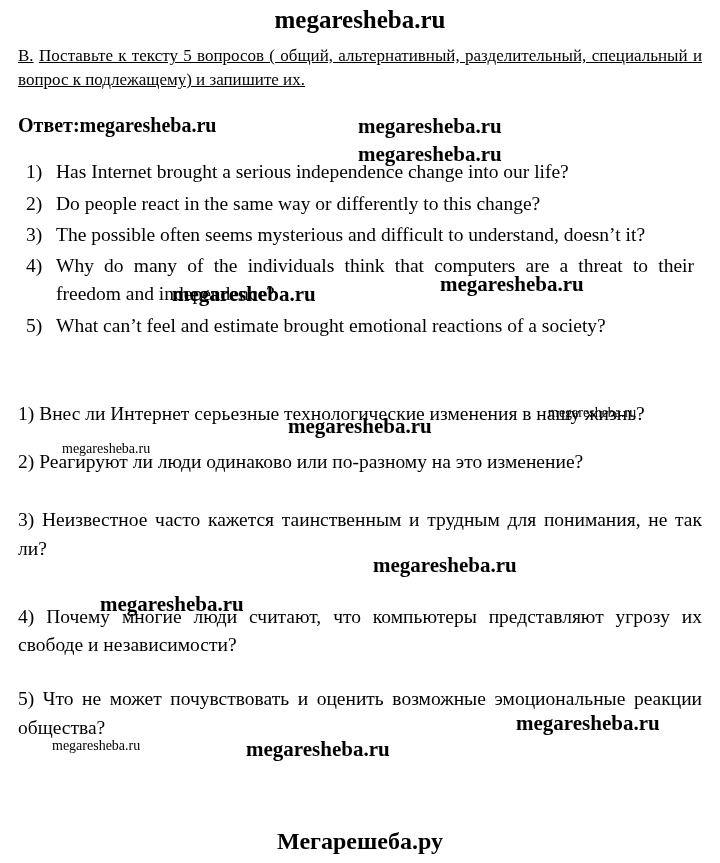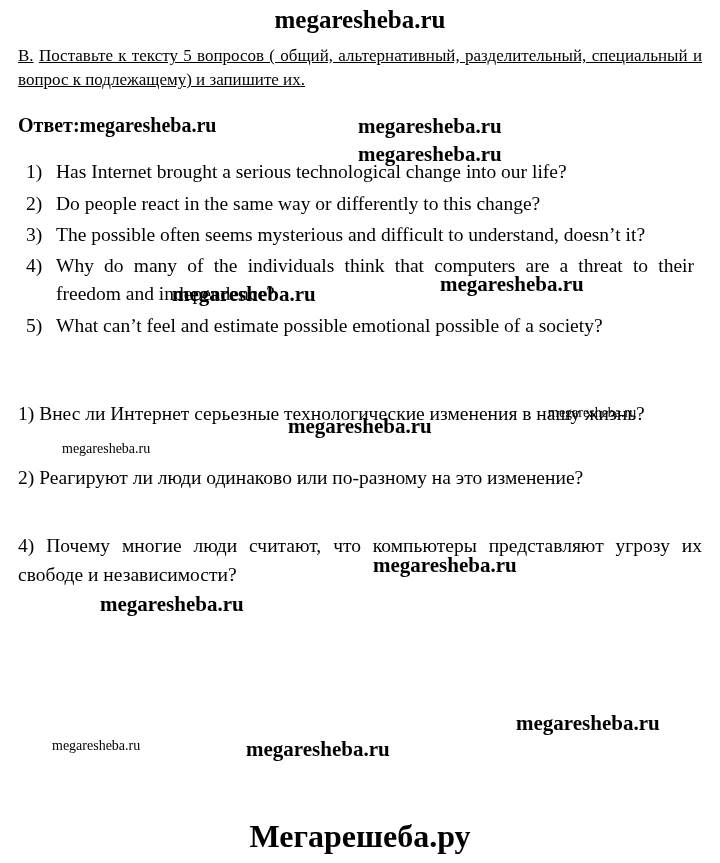--- a/index.html
+++ b/index.html
@@ -90,21 +90,21 @@
     margin: 0 0 14px 0;
     text-align: justify;
   }
   .footer {
     position: absolute;
     left: 0;
     right: 0;
     bottom: 8px;
     text-align: center;
     font-weight: bold;
-    font-size: 32px;
+    font-size: 24px;
   }
   .wm {
     position: absolute;
     font-family: "Liberation Serif", serif;
     color: #000000;
     white-space: nowrap;
     pointer-events: none;
   }
   .wm.bold {
     font-weight: bold;
@@ -123,52 +123,60 @@
   </div>
 
   <div class="answer-row">
     <span class="answer-label"><span>Ответ:</span><span>megaresheba.ru</span></span>
     <span class="wm-answer-mid">megaresheba.ru</span>
   </div>
 
   <div class="list-en">
     <div class="li">
       <span class="num">1)</span>
-      <span class="txt">Has Internet brought a serious technological change into our life?</span>
+      <span class="txt">Has Internet brought a serious independence change into our life?</span>
     </div>
     <div class="li">
       <span class="num">2)</span>
       <span class="txt">Do people react in the same way or differently to this change?</span>
     </div>
     <div class="li">
       <span class="num">3)</span>
       <span class="txt justified">The possible often seems mysterious and difficult to understand, doesn’t it?</span>
     </div>
     <div class="li">
       <span class="num">4)</span>
       <span class="txt justified">Why do many of the individuals think that computers are a threat to their freedom and independence?</span>
     </div>
     <div class="li">
       <span class="num">5)</span>
-      <span class="txt justified">What can’t feel and estimate possible emotional possible of a society?</span>
+      <span class="txt justified">What can’t feel and estimate brought emotional reactions of a society?</span>
     </div>
   </div>
 
   <div class="list-ru" style="margin-top:60px;">
     <p class="ru-p">
       <span>1)</span>
       <span>Внес ли Интернет серьезные технологические изменения в нашу жизнь?</span>
     </p>
-    <p class="ru-p" style="margin-top:36px;">
+    <p class="ru-p" style="margin-top:20px;">
       <span>2)</span>
       <span>Реагируют ли люди одинаково или по-разному на это изменение?</span>
+    </p>
+    <p class="ru-p" style="margin-top:30px;">
+      <span>3)</span>
+      <span>Неизвестное часто кажется таинственным и трудным для понимания, не так ли?</span>
     </p>
     <p class="ru-p" style="margin-top:40px;">
       <span>4)</span>
       <span>Почему многие люди считают, что компьютеры представляют угрозу их свободе и независимости?</span>
+    </p>
+    <p class="ru-p" style="margin-top:26px;">
+      <span>5)</span>
+      <span>Что не может почувствовать и оценить возможные эмоциональные реакции общества?</span>
     </p>
   </div>
 
   <div class="footer">Мегарешеба.ру</div>
 
   <div id="wm-layer">
       <div class="wm bold" style="left: 358px; top: 142px; font-size: 21px;">megaresheba.ru</div>
       <div class="wm bold" style="left: 172px; top: 282px; font-size: 21px;">megaresheba.ru</div>
       <div class="wm bold" style="left: 440px; top: 272px; font-size: 21px;">megaresheba.ru</div>
       <div class="wm bold" style="left: 288px; top: 414px; font-size: 21px;">megaresheba.ru</div>

